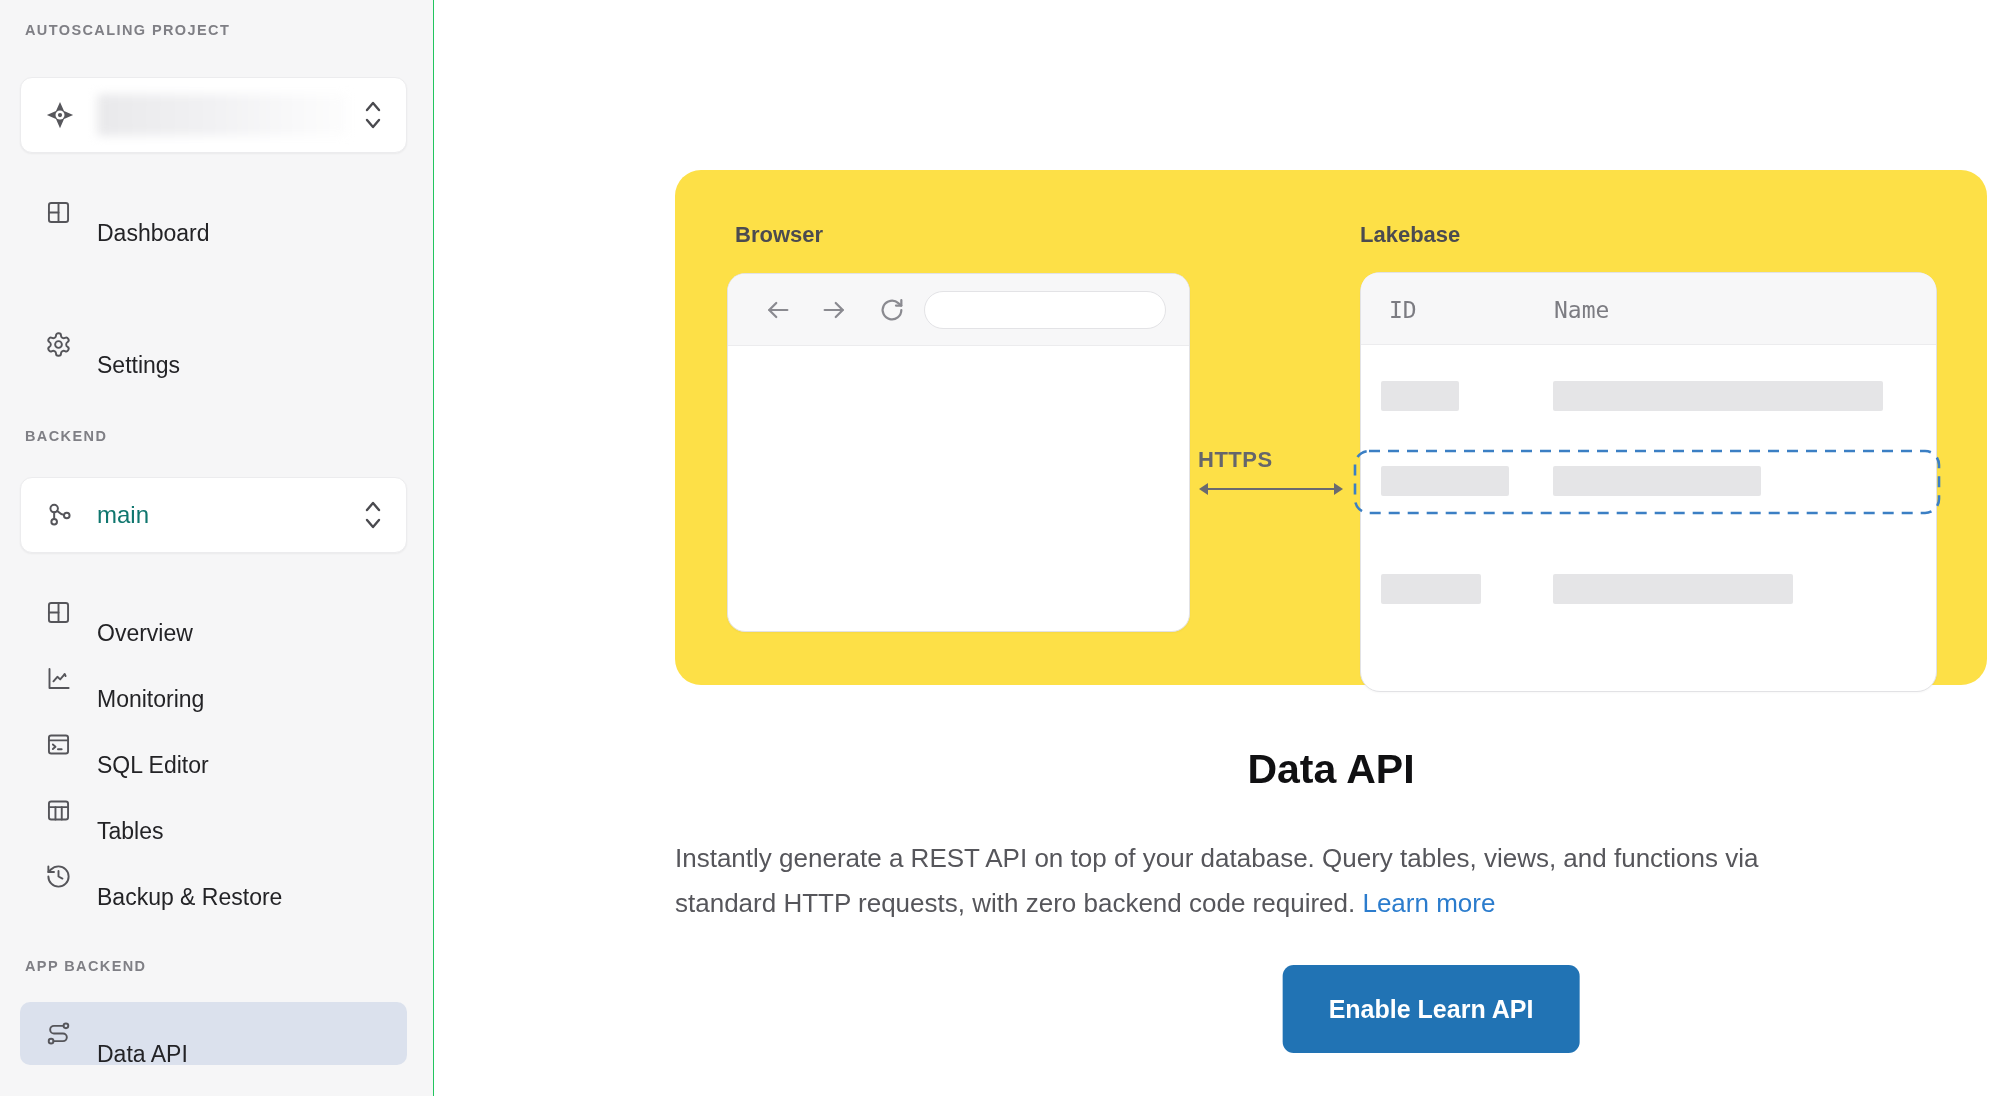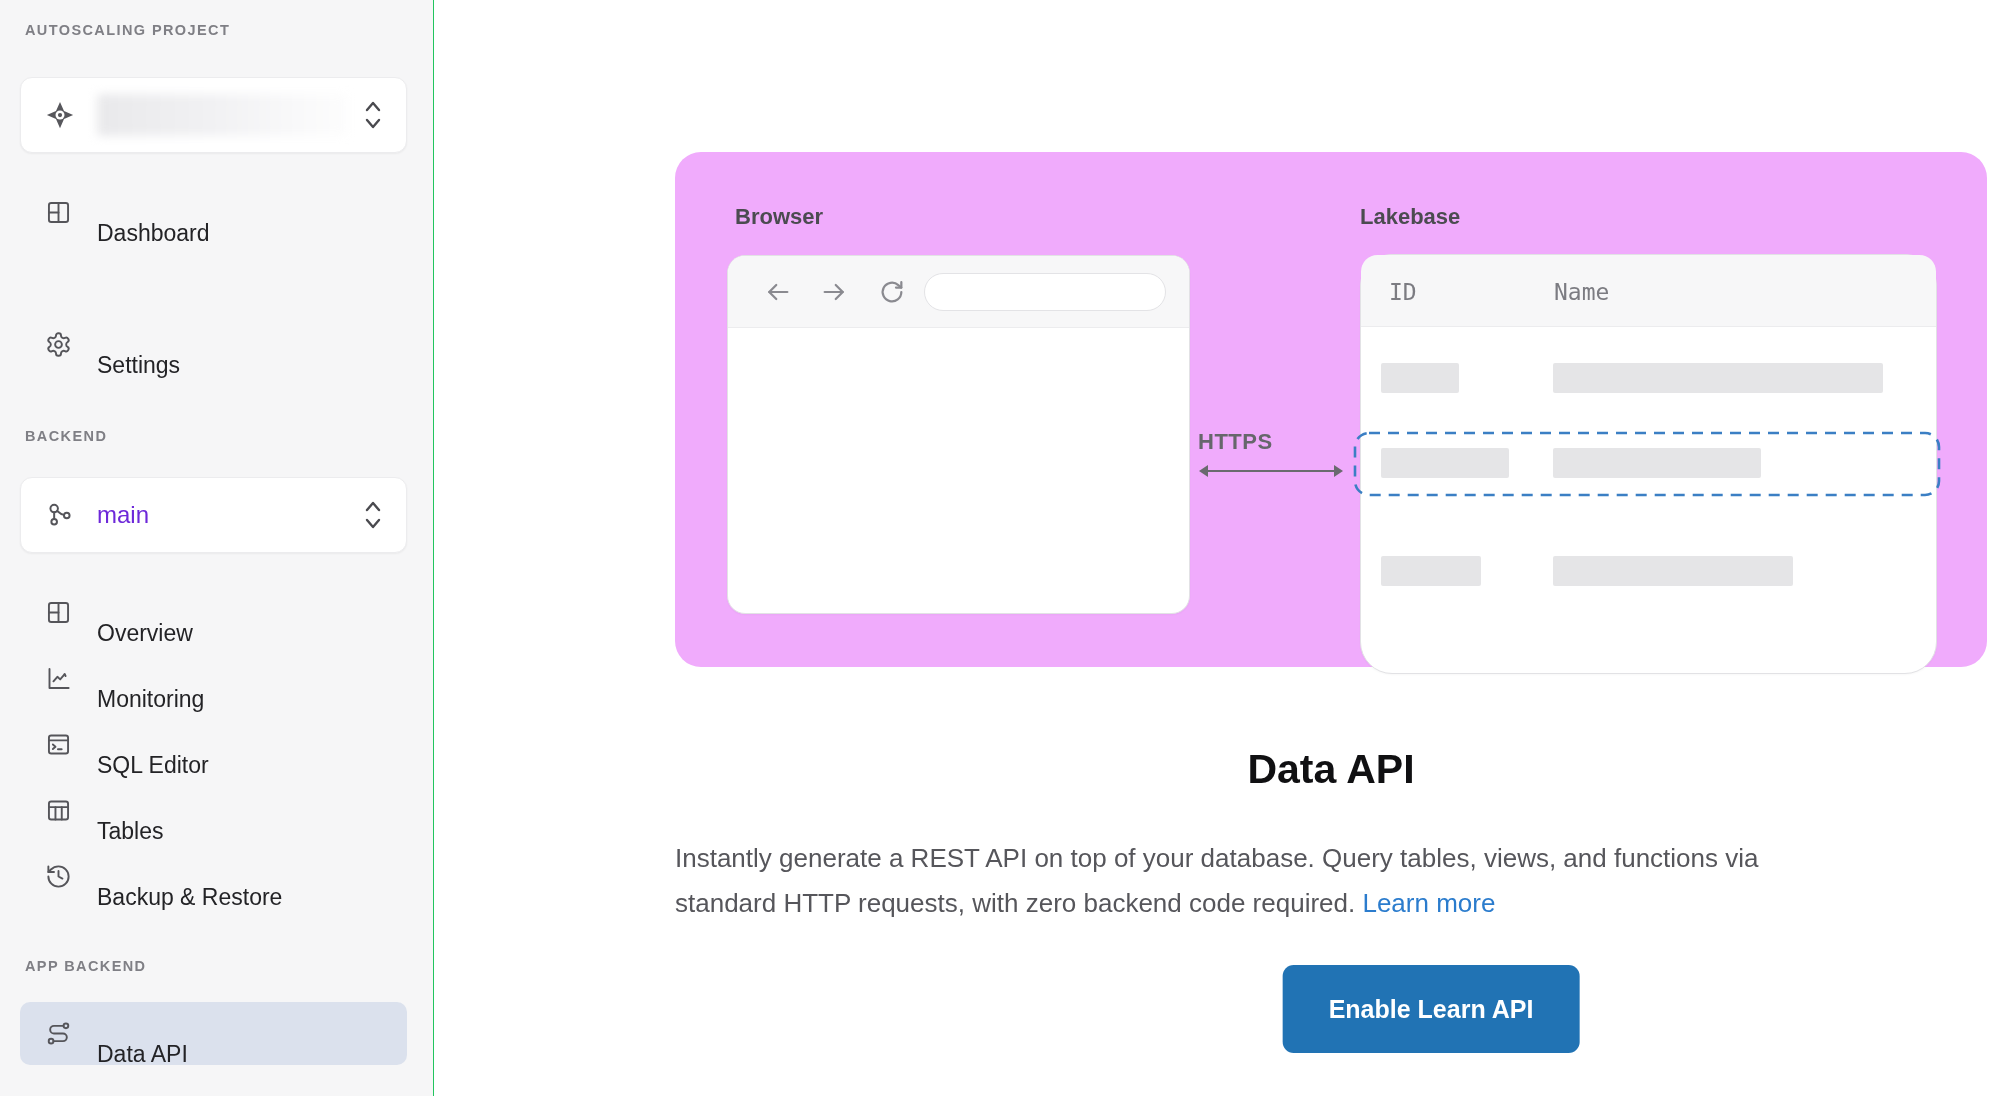--- a/index.html
+++ b/index.html
@@ -28,21 +28,21 @@
     position:absolute; left:20px; width:387px; height:76px;
     background:#ffffff;
     border:1px solid #ececee;
     border-radius:12px;
     box-shadow:0 1px 2px rgba(0,0,0,0.05);
     display:flex; align-items:center;
     padding:0 22px 0 24px;
     cursor:pointer;
   }
   .selector .sel-icon { width:30px; height:30px; flex:0 0 30px; display:flex; align-items:center; justify-content:center; color:#55555a; }
-  .selector .sel-value { margin-left:22px; font-size:24px; color:#6d28d9; }
+  .selector .sel-value { margin-left:22px; font-size:24px; color:#0f766e; }
   .selector .spacer { flex:1; }
   .blur-bar {
     margin-left:22px; flex:1; height:42px; border-radius:4px;
     background:linear-gradient(90deg,#e9e9eb 0%,#f1f1f3 45%,#f9f9fa 80%,#fdfdfd 100%);
     filter:blur(5px);
   }
   .chevrons { width:22px; height:34px; color:#4a4a4f; flex:0 0 22px; margin-left:14px; }
 
   .nav-item {
     position:absolute; left:20px; width:387px; height:66px;
@@ -50,22 +50,22 @@
     border-radius:10px; cursor:pointer;
   }
   .nav-item .nav-icon { width:27px; height:27px; flex:0 0 27px; color:#55555a; display:flex; align-items:center; justify-content:center; }
   .nav-item .nav-label { margin-left:25px; font-size:23px; color:#232326;margin-top:42px; }
   .nav-item.selected { background:#dbe1ed; height:63px; }
 
   
   .main { position:relative; flex:1; height:1096px; background:#ffffff; }
 
   .illus-card {
-    position:absolute; left:241px; top:152px; width:1312px; height:515px;
-    background:#f0abfc; border-radius:26px;
+    position:absolute; left:241px; top:170px; width:1312px; height:515px;
+    background:#fde047; border-radius:26px;
   }
   .mock-label {
     position:absolute; top:52px;
     font-size:22px; font-weight:700; color:#4b4b50;
   }
   .browser-label { left:60px; }
   .lakebase-label { left:685px; }
 
   .browser-window {
     position:absolute; left:52px; top:103px; width:463px; height:359px;
@@ -85,21 +85,21 @@
     position:absolute; left:196px; top:17px; width:242px; height:38px;
     background:#ffffff; border:1.5px solid #e3e3e6; border-radius:19px;
   }
 
   .https-wrap { position:absolute; left:523px; top:277px; width:146px; text-align:left; }
   .https-label { font-size:22px; font-weight:700; color:#66666b; letter-spacing:0.5px; }
   .https-arrow { margin-top:8px; color:#6a6a6f; }
 
   .db-table {
     position:absolute; left:685px; top:102px; width:577px; height:420px;
-    background:#ffffff; border:1.5px solid #e2e2e5; border-radius:32px;
+    background:#ffffff; border:1.5px solid #e2e2e5; border-radius:20px;
     box-shadow:0 1px 2px rgba(0,0,0,0.03);
     padding-left:44px;
   }
   .db-header {
     position:absolute; left:0; top:0; right:0; height:72px;
     background:#f7f7f8; border-bottom:1px solid #ececee;
     border-radius:16.5px 16.5px 0 0;
   }
   .db-header .col {
     position:absolute; top:24px;

